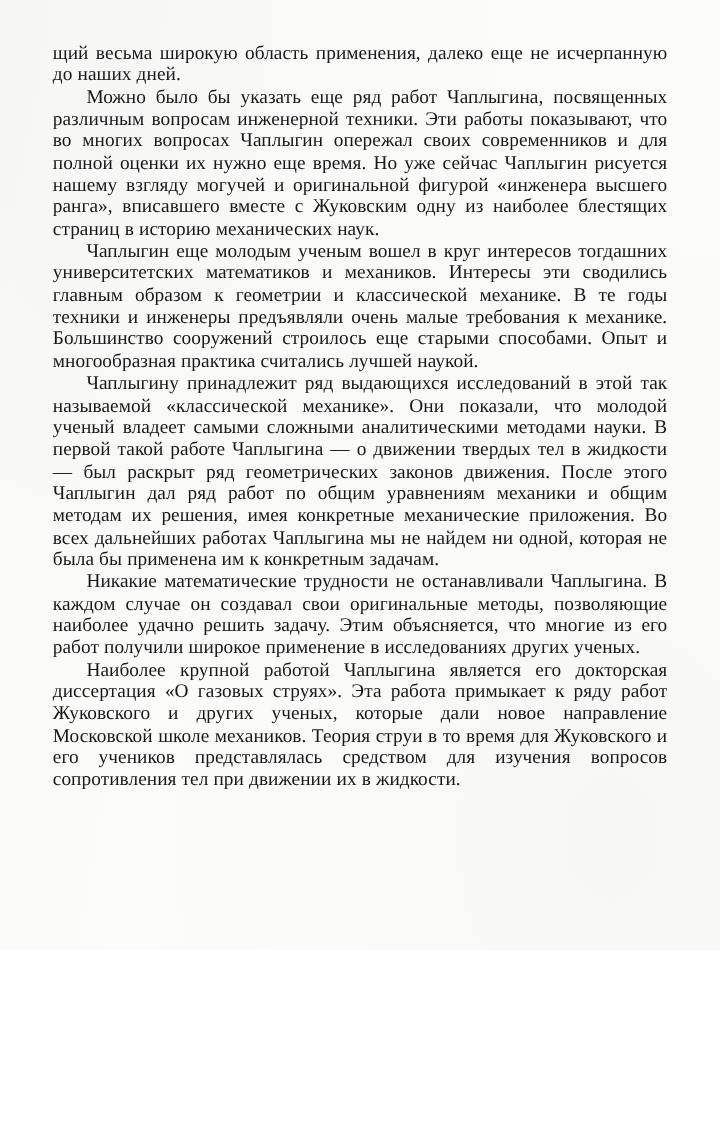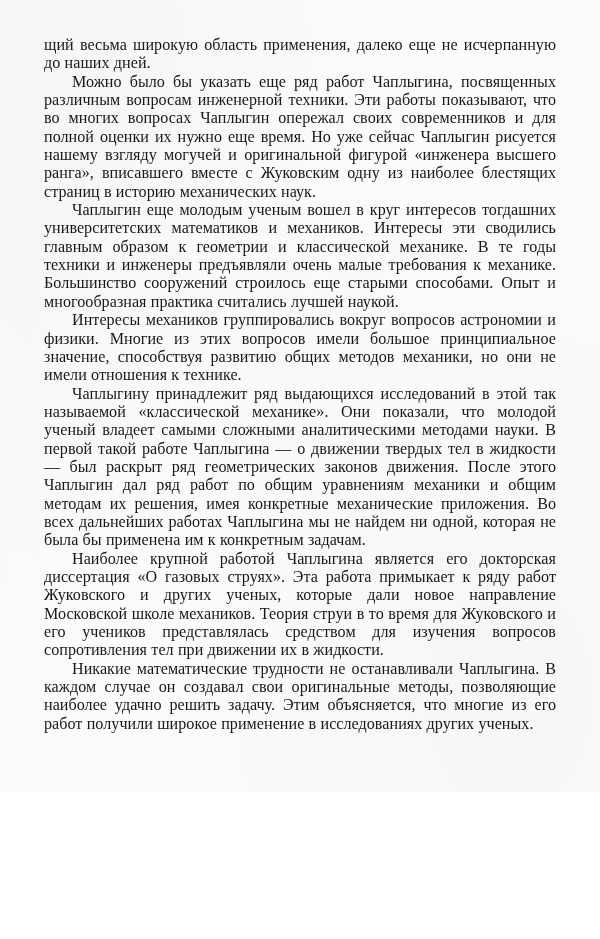--- a/index.html
+++ b/index.html
@@ -70,21 +70,20 @@
 </style>
 </head>
 <body>
 
 <div class="page">
 
   <div class="textblock">
     <p class="para continuation">щий весьма широкую область применения, далеко еще не исчерпанную до наших дней.</p>
     <p class="para">Можно было бы указать еще ряд работ Чаплыгина, посвященных различным вопросам инженерной техники. Эти работы показывают, что во многих вопросах Чаплыгин опережал своих современников и для полной оценки их нужно еще время. Но уже сейчас Чаплыгин рисуется нашему взгляду могучей и оригинальной фигурой «инженера высшего ранга», вписавшего вместе с Жуковским одну из наиболее блестящих страниц в историю механических наук.</p>
     <p class="para">Чаплыгин еще молодым ученым вошел в круг интересов тогдашних университетских математиков и механиков. Интересы эти сводились главным образом к геометрии и классической механике. В те годы техники и инженеры предъявляли очень малые требования к механике. Большинство сооружений строилось еще старыми способами. Опыт и многообразная практика считались лучшей наукой.</p>
-    <p class="para">Интересы механиков группировались вокруг вопросов астрономии и физики. Многие из этих вопросов имели большое принципиальное значение, способствуя развитию общих методов механики, но они не имели отношения к технике.</p>
     <p class="para">Чаплыгину принадлежит ряд выдающихся исследований в этой так называемой «классической механике». Они показали, что молодой ученый владеет самыми сложными аналитическими методами науки. В первой такой работе Чаплыгина — о движении твердых тел в жидкости — был раскрыт ряд геометрических законов движения. После этого Чаплыгин дал ряд работ по общим уравнениям механики и общим методам их решения, имея конкретные механические приложения. Во всех дальнейших работах Чаплыгина мы не найдем ни одной, которая не была бы применена им к конкретным задачам.</p>
+    <p class="para">Никакие математические трудности не останавливали Чаплыгина. В каждом случае он создавал свои оригинальные методы, позволяющие наиболее удачно решить задачу. Этим объясняется, что многие из его работ получили широкое применение в исследованиях других ученых.</p>
     <p class="para">Наиболее крупной работой Чаплыгина является его докторская диссертация «О газовых струях». Эта работа примыкает к ряду работ Жуковского и других ученых, которые дали новое направление Московской школе механиков. Теория струи в то время для Жуковского и его учеников представлялась средством для изучения вопросов сопротивления тел при движении их в жидкости.</p>
-    <p class="para">Никакие математические трудности не останавливали Чаплыгина. В каждом случае он создавал свои оригинальные методы, позволяющие наиболее удачно решить задачу. Этим объясняется, что многие из его работ получили широкое применение в исследованиях других ученых.</p>
   </div>
 
   <div class="folio">297</div>
 
 </div>
 
 </body></html>

